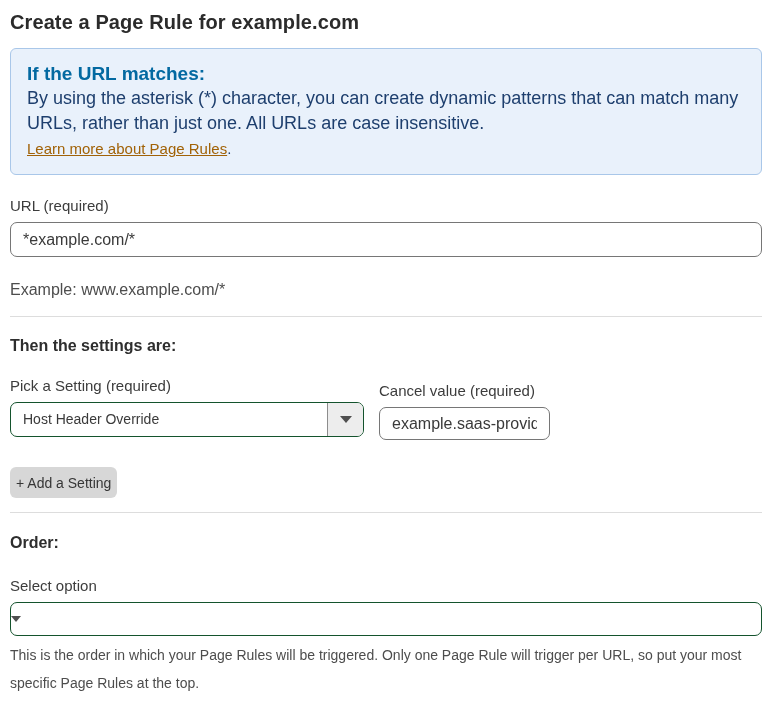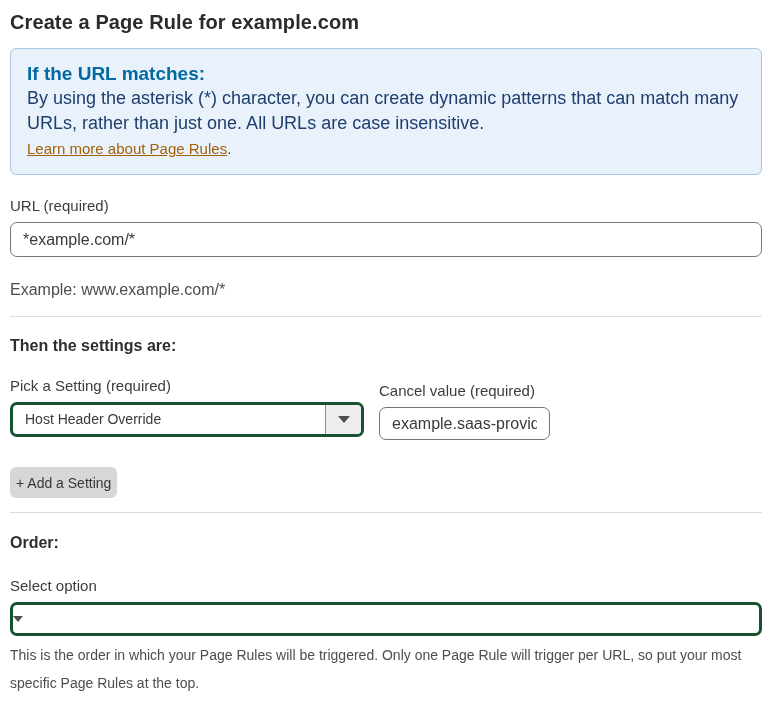--- a/index.html
+++ b/index.html
@@ -89,21 +89,21 @@
   .divider-1 { margin-top: 17px; }
   .settings-heading { margin-top: 20px; }
   .settings-row { margin-top: 18px; display: flex; align-items: center; }
   .setting-col { width: 354px; }
   .value-col { margin-left: 15px; margin-top: 9px; width: 171px; }
 
   .select-control {
     display: flex;
     align-items: center;
     background: #fff;
-    border: 3px solid #14532d;
+    border: 1px solid #14532d;
     border-radius: 7px;
     height: 35px;
     cursor: pointer;
     overflow: hidden;
   }
   .select-value {
     flex: 1;
     font-size: 14px;
     color: #3a3a3a;
     padding: 0 12px;

